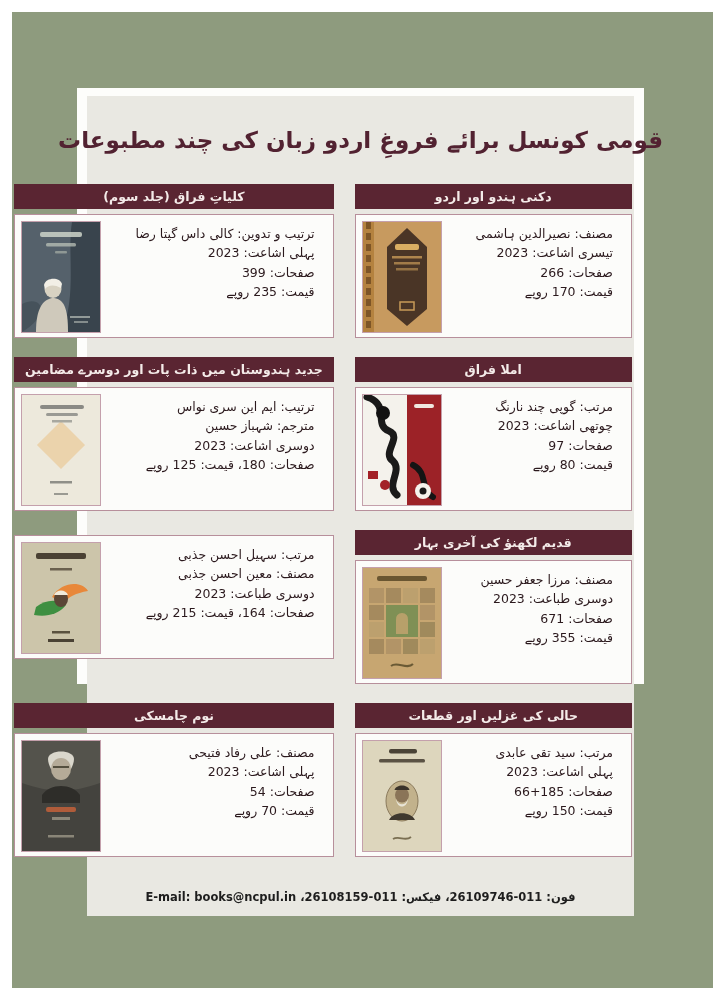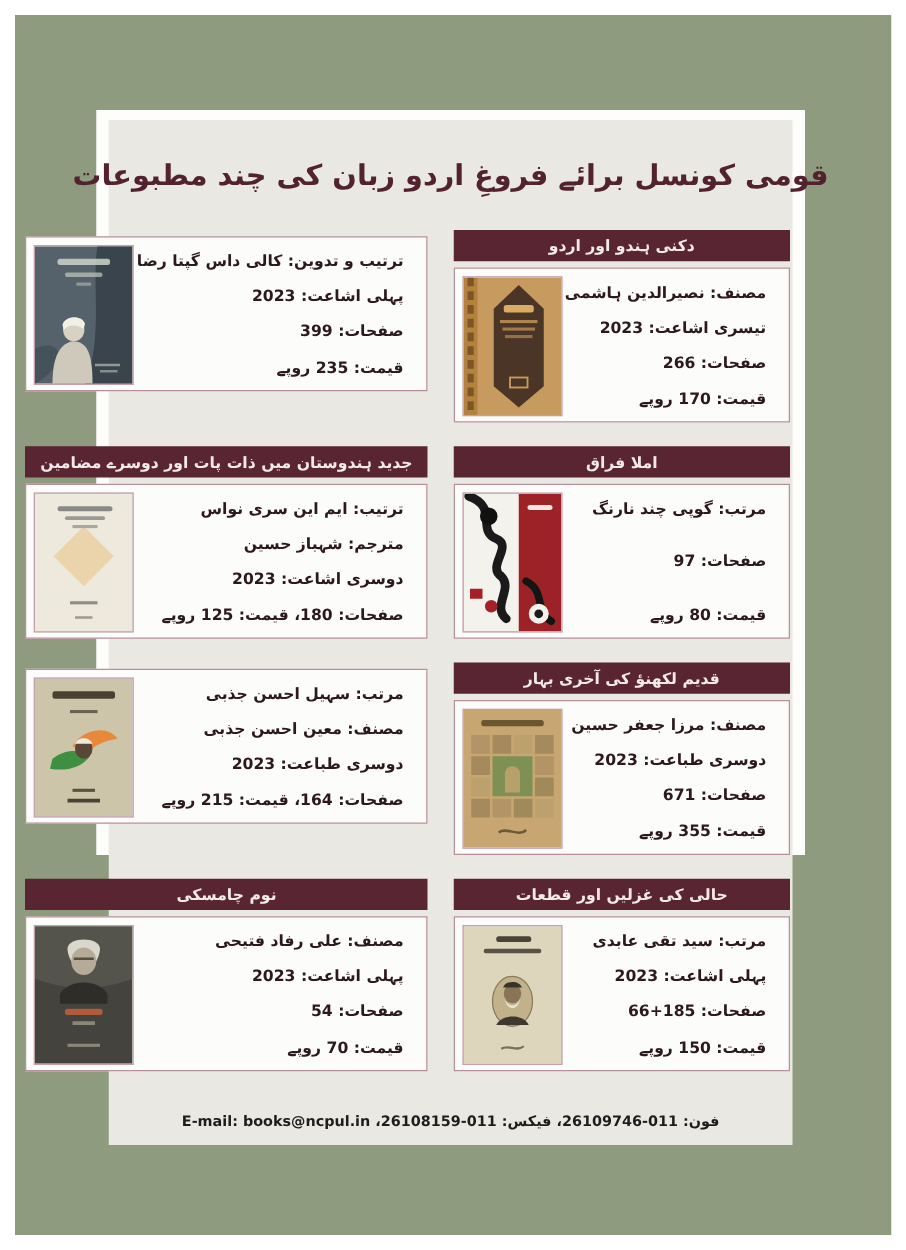--- a/index.html
+++ b/index.html
@@ -31,22 +31,22 @@
     height:124px;box-sizing:border-box;padding:6px;
     display:flex;flex-direction:row;direction:ltr;
   }
   .cover{
     width:78px;height:110px;flex:none;border:1px solid #c4a0ac;
     background:#ddd;overflow:hidden;
   }
   .cover svg{display:block;width:100%;height:100%;}
   .details{
     flex:1;direction:rtl;text-align:right;
-    padding:3px 12px 3px 2px;color:#2b191d;font-size:12.5px;font-weight:bold;
-    display:flex;flex-direction:column;justify-content:space-between;
+    padding:3px 12px 3px 2px;color:#2b191d;font-size:12.5px;font-weight:normal;
+    display:flex;flex-direction:column;margin-left:32px;
   }
   .detail-line{white-space:nowrap;line-height:1.55;}
   .footer{
     position:absolute;left:0;right:0;bottom:8px;text-align:center;
     direction:rtl;color:#1d1d1d;font-size:11.5px;font-weight:bold;
   }
   .footer div{margin:4px 0;white-space:nowrap;}
 </style>
 </head>
 <body>
@@ -81,20 +81,21 @@
           <div class="details">
             <div class="detail-line">مصنف: نصیرالدین ہاشمی</div>
             <div class="detail-line">تیسری اشاعت: 2023</div>
             <div class="detail-line">صفحات: 266</div>
             <div class="detail-line">قیمت: 170 روپے</div>
           </div>
         </div>
       </div>
 
       <div class="card">
+        <div class="banner">کلیاتِ فراق (جلد سوم)</div>
         <div class="bookbox">
           <div class="cover">
             <svg viewBox="0 0 78 110">
               <rect width="78" height="110" fill="#55616b"></rect>
               <path d="M50 0 H78 V110 H40 C55 72 45 30 50 0Z" fill="#39444d"></path>
               <path d="M0 82 C20 72 30 92 0 110Z" fill="#46525b"></path>
               <rect x="18" y="10" width="42" height="5" rx="2" fill="#cdd3c9" opacity="0.85"></rect>
               <rect x="24" y="21" width="30" height="3.5" rx="1.5" fill="#c2c9bd" opacity="0.7"></rect>
               <rect x="33" y="29" width="12" height="2.5" rx="1" fill="#b5bdb0" opacity="0.6"></rect>
               <path d="M14 110 C14 88 20 78 30 76 C42 76 46 86 46 110 Z" fill="#cfc9bb"></path>
@@ -125,20 +126,21 @@
               <circle cx="20" cy="18" r="7" fill="#111111"></circle>
               <path d="M50 70 C66 78 56 94 70 102" stroke="#141414" stroke-width="6" fill="none" stroke-linecap="round"></path>
               <circle cx="60" cy="96" r="8" fill="#f4f2ec"></circle>
               <circle cx="60" cy="96" r="3.5" fill="#1a1a1a"></circle>
               <rect x="5" y="76" width="10" height="8" fill="#a32127"></rect>
               <circle cx="22" cy="90" r="5" fill="#a32127"></circle>
             </svg>
           </div>
           <div class="details">
             <div class="detail-line">مرتب: گوپی چند نارنگ</div>
+            <div class="detail-line">چوتھی اشاعت: 2023</div>
             <div class="detail-line">صفحات: 97</div>
             <div class="detail-line">قیمت: 80 روپے</div>
           </div>
         </div>
       </div>
 
       <div class="card">
         <div class="banner">جدید ہندوستان میں ذات پات اور دوسرے مضامین</div>
         <div class="bookbox">
           <div class="cover">

